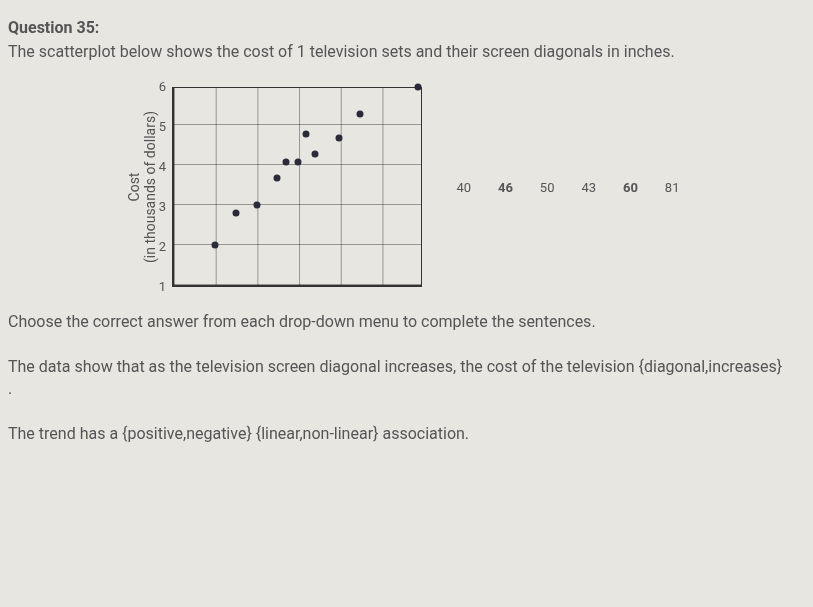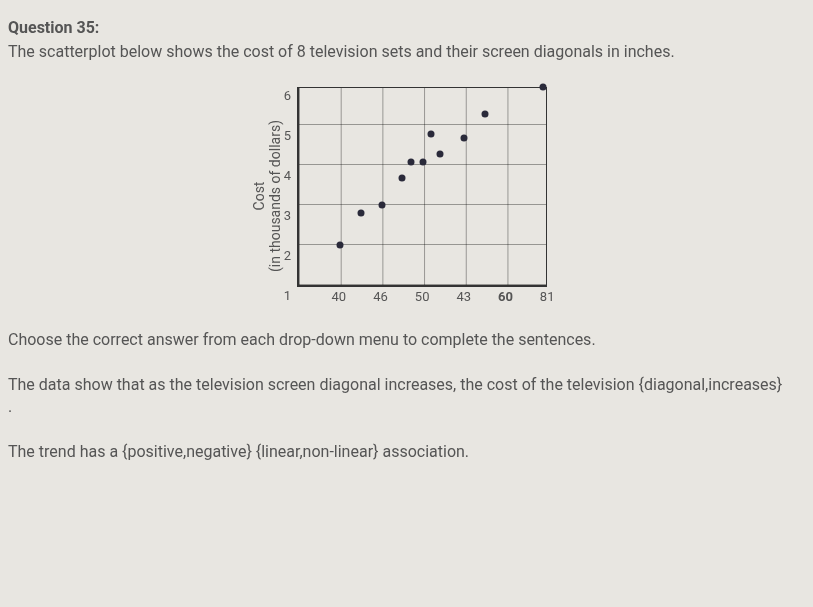--- a/index.html
+++ b/index.html
@@ -51,21 +51,21 @@
       display:flex; flex-direction:column; justify-content:space-between;
       height: var(--innerH);
       margin-right: 6px;
       font-size: 13px;
       color:#555;
       align-items:flex-end;
     }
     .yaxis-ticks span { height:0; line-height:0; }
 
     .plot-col {
-      display:flex; flex-direction:column; align-items:center;
+      display:flex; flex-direction:row; align-items:center;
     }
     .plot-area {
       position: relative;
       width: var(--innerW);
       height: var(--innerH);
       border-left: 2px solid #333;
       border-bottom: 2px solid #333;
       background-image:
         linear-gradient(to right, rgba(0,0,0,0.35) 1px, transparent 1px),
         linear-gradient(to top, rgba(0,0,0,0.35) 1px, transparent 1px);
@@ -106,21 +106,21 @@
       margin-top: 24px;
     }
     .sentence2 { margin-bottom: 20px;}
   </style>
 </head>
 <body>
 
 <div class="page">
 
   <div class="question-label">Question 35:</div>
-  <div class="question-text">The scatterplot below shows the cost of 8 television sets and their screen diagonals in inches.</div>
+  <div class="question-text">The scatterplot below shows the cost of 1 television sets and their screen diagonals in inches.</div>
 
   <div class="figure-wrap">
     <div class="figure">
       <div class="yaxis-title-wrap">
         <div class="yaxis-title">
           <span>Cost</span><br>
           <span>(in thousands of dollars)</span>
         </div>
       </div>
 
@@ -145,21 +145,21 @@
             <div class="pt" style="left: 45%; bottom: 62%;"></div>
             <div class="pt" style="left: 50%; bottom: 62%;"></div>
             <div class="pt" style="left: 53.3333%; bottom: 76%;"></div>
             <div class="pt" style="left: 56.6667%; bottom: 66%;"></div>
             <div class="pt" style="left: 66.6667%; bottom: 74%;"></div>
             <div class="pt" style="left: 75%; bottom: 86%;"></div>
             <div class="pt" style="left: 98.3333%; bottom: 100%;"></div>
           </div>
         <div class="xaxis-ticks" id="x-ticks">
             <span style="left: 16.6667%;">40</span>
-            <span style="left: 33.3333%;">46</span>
+            <span style="left: 33.3333%; font-weight: bold;">46</span>
             <span style="left: 50%; text-align: center;">50</span>
             <span style="left: 66.6667%;">43</span>
             <span style="left: 83.3333%; font-weight: bold;">60</span>
             <span style="left: 100%; text-align: right;">81</span>
           </div>
       </div>
     </div>
   </div>
 
   <div class="instruction">Choose the correct answer from each drop-down menu to complete the sentences.</div>

